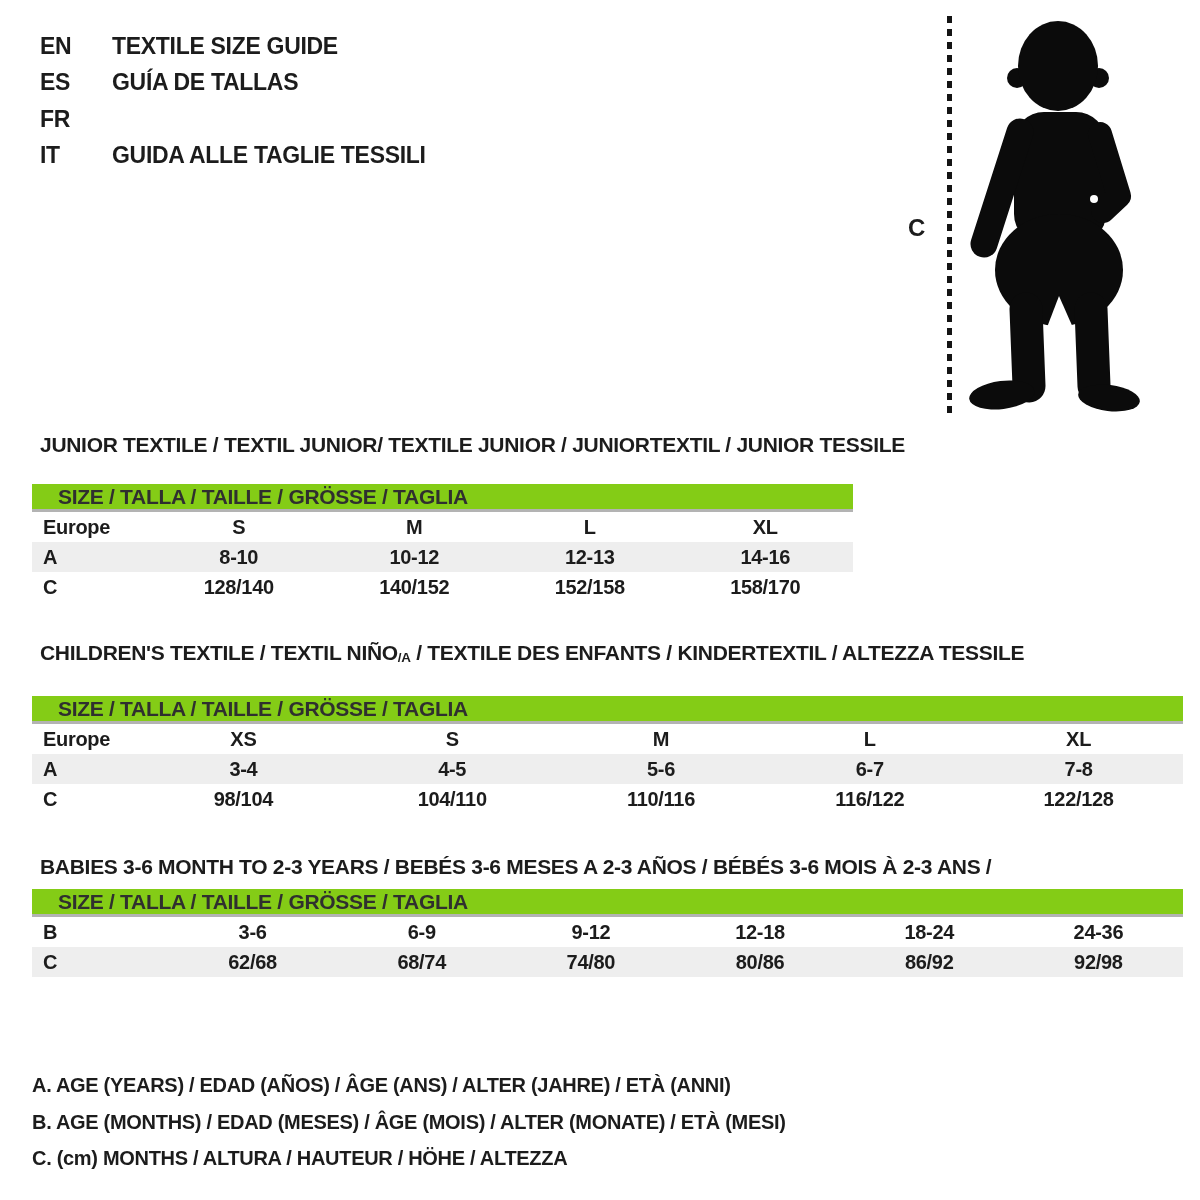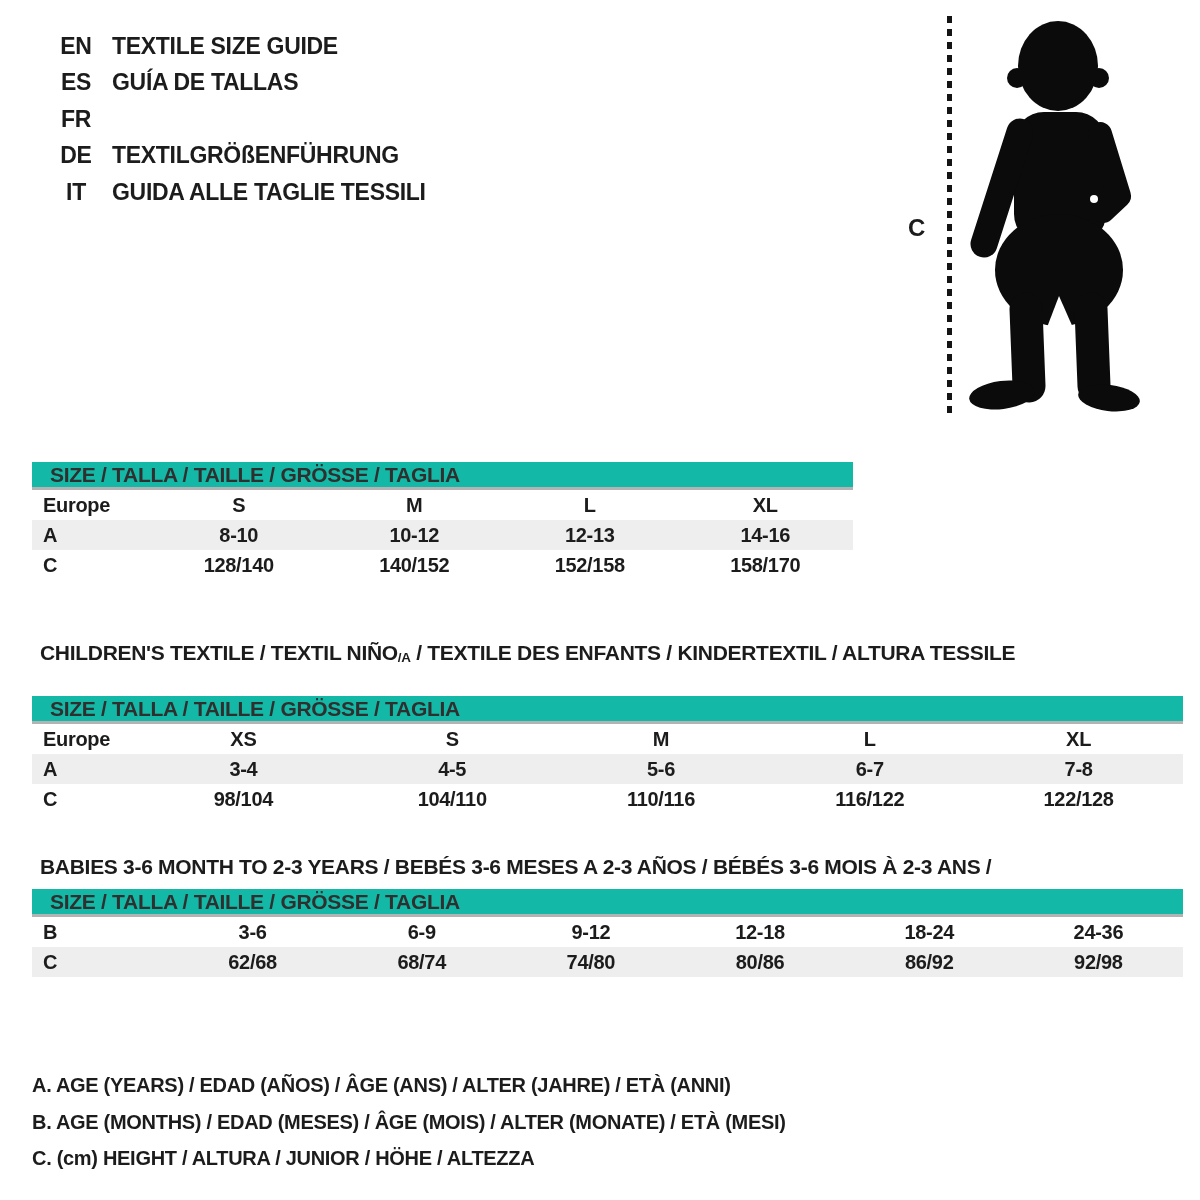--- a/index.html
+++ b/index.html
@@ -2,38 +2,38 @@
 <html><head>
 <meta charset="utf-8">
 <style>
   html,body{margin:0;padding:0;background:#ffffff;}
   body{width:1200px;height:1200px;font-family:"Liberation Sans","DejaVu Sans",sans-serif;font-weight:bold;color:#1c1c1c;}
   .canvas{position:relative;width:1200px;height:1200px;overflow:hidden;letter-spacing:-0.3px;background:#fff;}
 
   
   .lang{position:absolute;left:40px;top:28px;font-size:23px;line-height:36.4px;}
   .lang-row{display:flex;white-space:nowrap;}
-  .lang-code{width:72px;flex:0 0 72px;text-align:center;}
+  .lang-code{width:72px;flex:0 0 72px;}
 
   
   .height-line{position:absolute;left:947px;top:16px;width:5px;height:398px;
     background:repeating-linear-gradient(to bottom,#141414 0 7px,transparent 7px 13px);}
   .height-marker{position:absolute;left:908px;top:214px;font-size:24px;}
   .silhouette{position:absolute;left:962px;top:14px;}
 
   
   .size-section{position:absolute;left:32px;}
   #t1{top:434px;width:821px;}
   #t2{top:642px;width:1151px;}
   #t3{top:849px;width:1151px;}
   .tbl-title{margin:0;padding-left:8px;font-size:21px;line-height:22px;white-space:nowrap;font-weight:bold;}
   #t3 .tbl-title{line-height:36px;}
   .tbl-title .sub{font-size:0.64em;vertical-align:-0.18em;}
-  .size-bar{background:#14b8a6;border-bottom:3px solid #b3b3b3;height:25px;line-height:25px;
-    padding-left:18px;font-size:21px;color:#2f2f2f;white-space:nowrap;}
+  .size-bar{background:#84cc16;border-bottom:3px solid #b3b3b3;height:25px;line-height:25px;
+    padding-left:26px;font-size:21px;color:#2f2f2f;white-space:nowrap;}
   #t1 .size-bar{margin-top:28px;}
   #t2 .size-bar{margin-top:27px;}
   #t3 .size-bar{margin-top:4px;}
   table{border-collapse:collapse;table-layout:fixed;width:100%;font-size:20px;}
   td,th{height:30px;padding:0;text-align:center;font-weight:bold;vertical-align:middle;}
   th.rowlabel{text-align:left;padding-left:11px;}
   #t1 .rowlabel{width:108px;}
   #t2 .rowlabel{width:96px;}
   #t3 .rowlabel{width:125px;}
   tr.shaded{background:#eeeeee;}
@@ -52,24 +52,20 @@
       <span class="lang-label">TEXTILE SIZE GUIDE</span>
     </div>
     <div class="lang-row">
       <span class="lang-code">ES</span>
       <span class="lang-label">GUÍA DE TALLAS</span>
     </div>
     <div class="lang-row">
       <span class="lang-code">FR</span>
     </div>
     <div class="lang-row">
-      <span class="lang-code">DE</span>
-      <span class="lang-label">TEXTILGRÖßENFÜHRUNG</span>
-    </div>
-    <div class="lang-row">
       <span class="lang-code">IT</span>
       <span class="lang-label">GUIDA ALLE TAGLIE TESSILI</span>
     </div>
   </div>
 
   <div class="height-line"></div>
   <div class="height-marker">C</div>
 
   <svg class="silhouette" width="180" height="400" viewBox="0 0 180 400" xmlns="http://www.w3.org/2000/svg">
     <g fill="#0b0b0b" stroke="none">
@@ -85,20 +81,23 @@
       <ellipse cx="40" cy="381" rx="33" ry="14" transform="rotate(-7 40 381)"></ellipse>
       <ellipse cx="147" cy="384" rx="31" ry="13" transform="rotate(7 147 384)"></ellipse>
     </g>
     <g fill="#ffffff" stroke="none">
       <path d="M84,316 L97,282 L112,316 L97,324 Z"></path>
       <circle cx="132" cy="185" r="4"></circle>
     </g>
   </svg>
 
   <section class="size-section" id="t1">
+    <h2 class="tbl-title">
+        <div><span>JUNIOR TEXTILE / TEXTIL JUNIOR/ TEXTILE JUNIOR / JUNIORTEXTIL / JUNIOR TESSILE</span></div>
+      </h2>
     <div class="size-bar"><span>SIZE / TALLA / TAILLE / GRÖSSE / TAGLIA</span></div>
     <table>
         <tbody>
           <tr>
             <th class="rowlabel">Europe</th>
             <td>S</td>
             <td>M</td>
             <td>L</td>
             <td>XL</td>
           </tr>
@@ -115,21 +114,21 @@
             <td>140/152</td>
             <td>152/158</td>
             <td>158/170</td>
           </tr>
         </tbody>
       </table>
   </section>
 
   <section class="size-section" id="t2">
     <h2 class="tbl-title">
-        <div><span>CHILDREN'S TEXTILE / TEXTIL NIÑO</span><span class="sub">/A</span><span> / TEXTILE DES ENFANTS / KINDERTEXTIL / ALTURA TESSILE</span></div>
+        <div><span>CHILDREN'S TEXTILE / TEXTIL NIÑO</span><span class="sub">/A</span><span> / TEXTILE DES ENFANTS / KINDERTEXTIL / ALTEZZA TESSILE</span></div>
       </h2>
     <div class="size-bar"><span>SIZE / TALLA / TAILLE / GRÖSSE / TAGLIA</span></div>
     <table>
         <tbody>
           <tr>
             <th class="rowlabel">Europe</th>
             <td>XS</td>
             <td>S</td>
             <td>M</td>
             <td>L</td>
@@ -180,16 +179,16 @@
             <td>86/92</td>
             <td>92/98</td>
           </tr>
         </tbody>
       </table>
   </section>
 
   <div class="legend">
     <div>A. AGE (YEARS) / EDAD (AÑOS) / ÂGE (ANS) / ALTER (JAHRE) / ETÀ (ANNI)</div>
     <div>B. AGE (MONTHS) / EDAD (MESES) / ÂGE (MOIS) / ALTER (MONATE) / ETÀ (MESI)</div>
-    <div>C. (cm) HEIGHT / ALTURA / JUNIOR / HÖHE / ALTEZZA</div>
+    <div>C. (cm) MONTHS / ALTURA / HAUTEUR / HÖHE / ALTEZZA</div>
   </div>
 
 </div>
 
 </body></html>

